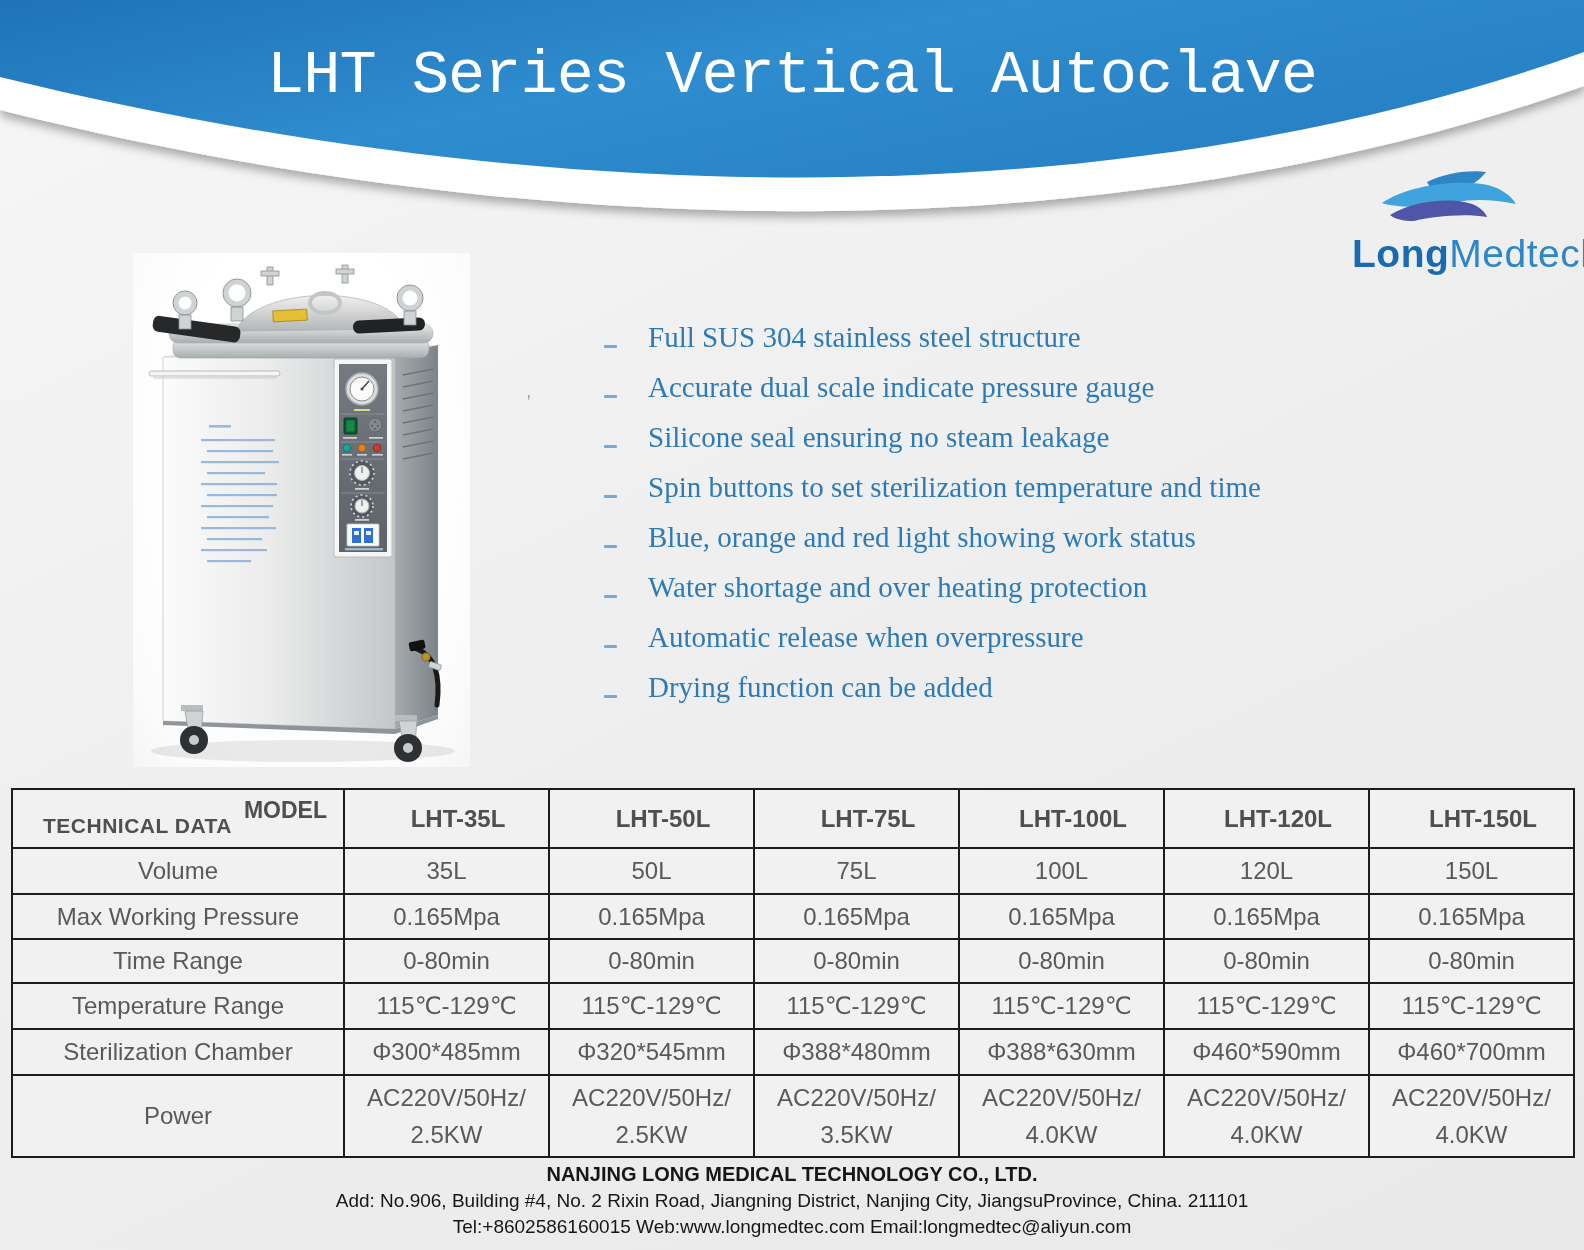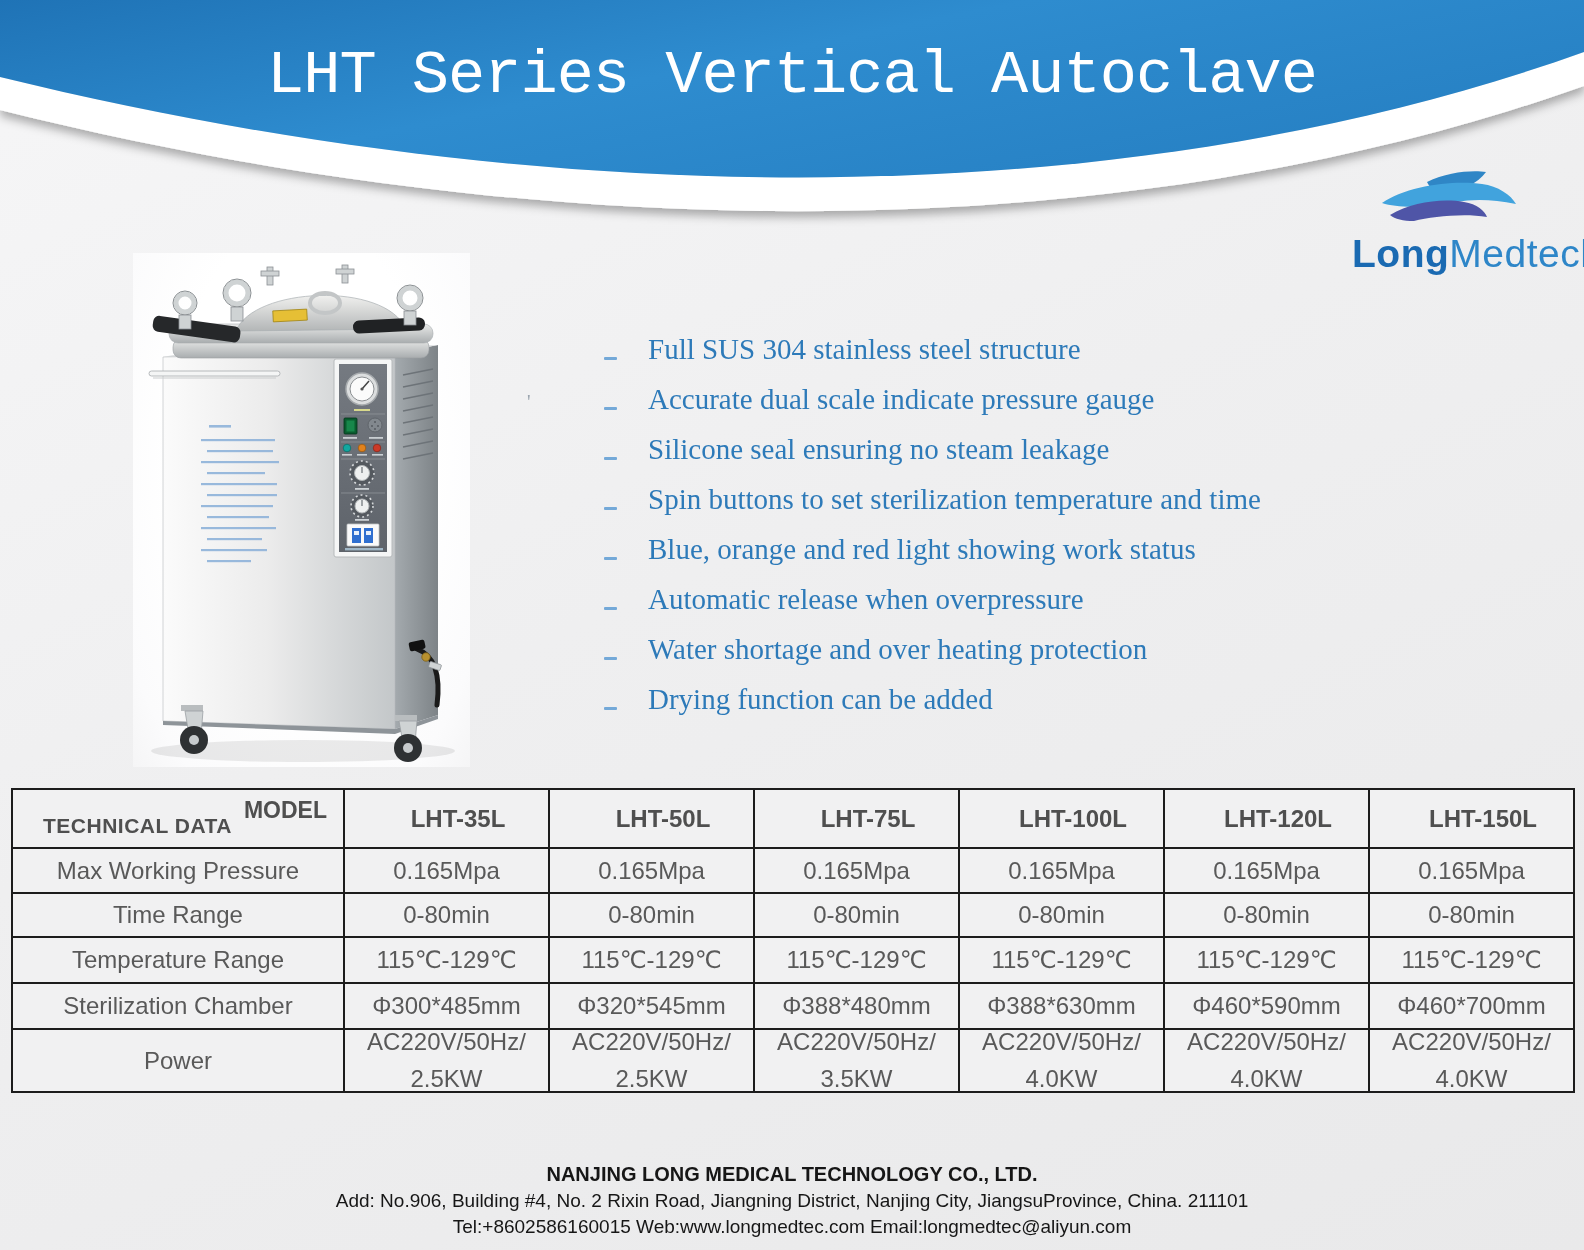--- a/index.html
+++ b/index.html
@@ -24,21 +24,21 @@
   
   .photo{
     position:absolute;left:133px;top:253px;width:337px;height:514px;
     background:radial-gradient(ellipse at 50% 40%,#ffffff 55%,#fbfbfc 85%,#f5f5f6 100%);
   }
   .stray-mark{
     position:absolute;left:527px;top:391px;color:#9aa4ae;font-size:20px;
     font-family:"Liberation Serif",serif;
   }
   
-  .features{position:absolute;left:604px;top:324px;width:840px;}
+  .features{position:absolute;left:604px;top:312px;width:840px;}
   .feature{display:flex;align-items:center;height:50px;}
   .feature .bullet{
     flex:0 0 13px;height:3px;background:#74a9d8;margin-right:31px;
     transform:translateY(9px);border-radius:1px;
   }
   .feature .ftext{
     color:#2d7ab9;font-family:"Liberation Serif","DejaVu Serif",serif;
     font-size:29px;white-space:nowrap;
   }
   
@@ -47,21 +47,21 @@
     border-collapse:collapse;table-layout:fixed;background:#f1f1f2;
     color:#595959;font-size:24px;
   }
   .spec-table td,.spec-table th{
     border:2px solid #1c1c1c;text-align:center;vertical-align:middle;
     padding:0;overflow:hidden;
   }
   .spec-table th{font-weight:bold;color:#4f4f4f;padding-left:23px;}
   tr.r-head{height:59px;}
   tr.r-std1{height:46px;} tr.r-std2{height:45px;} tr.r-std3{height:44px;}
-  tr.r-power{height:63px;}
+  tr.r-power{height:82px;}
   .corner{position:relative;}
   .corner .model{position:absolute;top:7px;right:16px;font-size:23px;font-weight:bold;}
   .corner .tech{position:absolute;bottom:9px;left:30px;font-size:21px;font-weight:bold;letter-spacing:0.5px;}
   .pw1{margin-bottom:13px;} .pw1,.pw2{line-height:24px;}
   
   .footer{position:absolute;top:1163px;left:0;width:100%;text-align:center;color:#161616;}
   .footer .company{font-size:20px;font-weight:600;margin-bottom:4px;}
   .footer .address{font-size:19px;margin-bottom:4px;}
   .footer .contact{font-size:19px;}
 </style>
@@ -274,25 +274,25 @@
     <div class="feature">
         <span class="bullet"></span>
         <span class="ftext">Spin buttons to set sterilization temperature and time</span>
       </div>
     <div class="feature">
         <span class="bullet"></span>
         <span class="ftext">Blue, orange and red light showing work status</span>
       </div>
     <div class="feature">
         <span class="bullet"></span>
+        <span class="ftext">Water shortage and over heating protection</span>
+      </div>
+    <div class="feature">
+        <span class="bullet"></span>
         <span class="ftext">Automatic release when overpressure</span>
-      </div>
-    <div class="feature">
-        <span class="bullet"></span>
-        <span class="ftext">Water shortage and over heating protection</span>
       </div>
     <div class="feature">
         <span class="bullet"></span>
         <span class="ftext">Drying function can be added</span>
       </div>
   </div>
 
   <table class="spec-table">
     <colgroup>
       <col style="width:332px">
@@ -309,20 +309,29 @@
         <span class="model">MODEL</span>
         <span class="tech">TECHNICAL DATA</span>
       </th>
       <th>LHT-35L</th>
       <th>LHT-50L</th>
       <th>LHT-75L</th>
       <th>LHT-100L</th>
       <th>LHT-120L</th>
       <th>LHT-150L</th>
     </tr>
+    <tr class="r-std1">
+      <td>Volume</td>
+      <td>35L</td>
+      <td>50L</td>
+      <td>75L</td>
+      <td>100L</td>
+      <td>120L</td>
+      <td>150L</td>
+    </tr>
     <tr class="r-std2">
       <td>Max Working Pressure</td>
       <td>0.165Mpa</td>
       <td>0.165Mpa</td>
       <td>0.165Mpa</td>
       <td>0.165Mpa</td>
       <td>0.165Mpa</td>
       <td>0.165Mpa</td>
     </tr>
     <tr class="r-std3">

